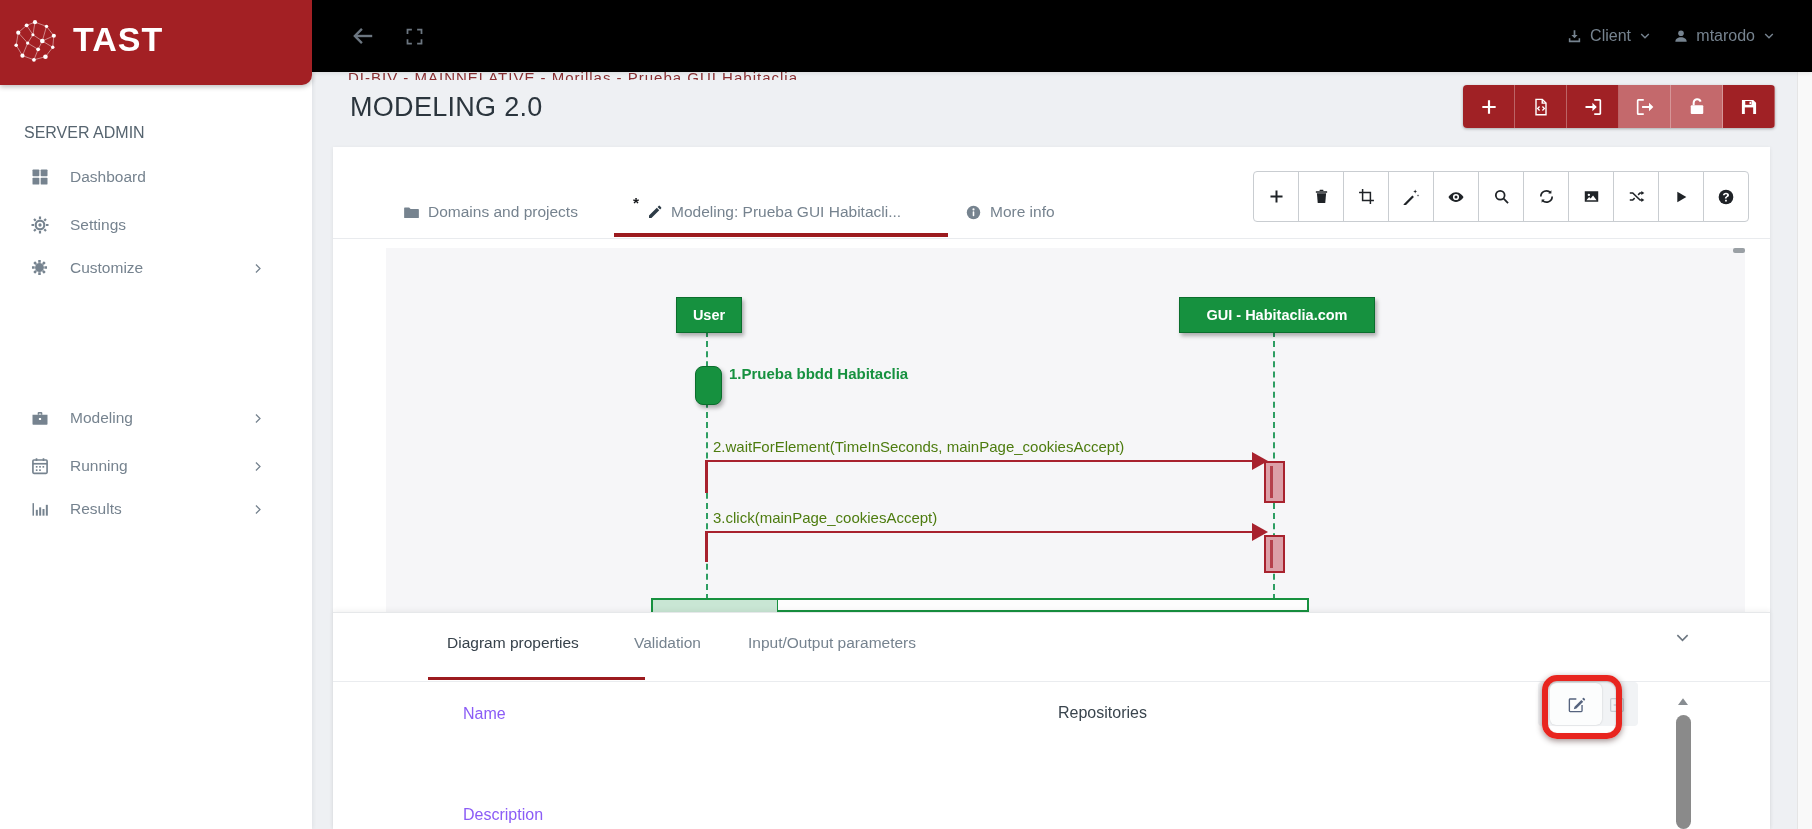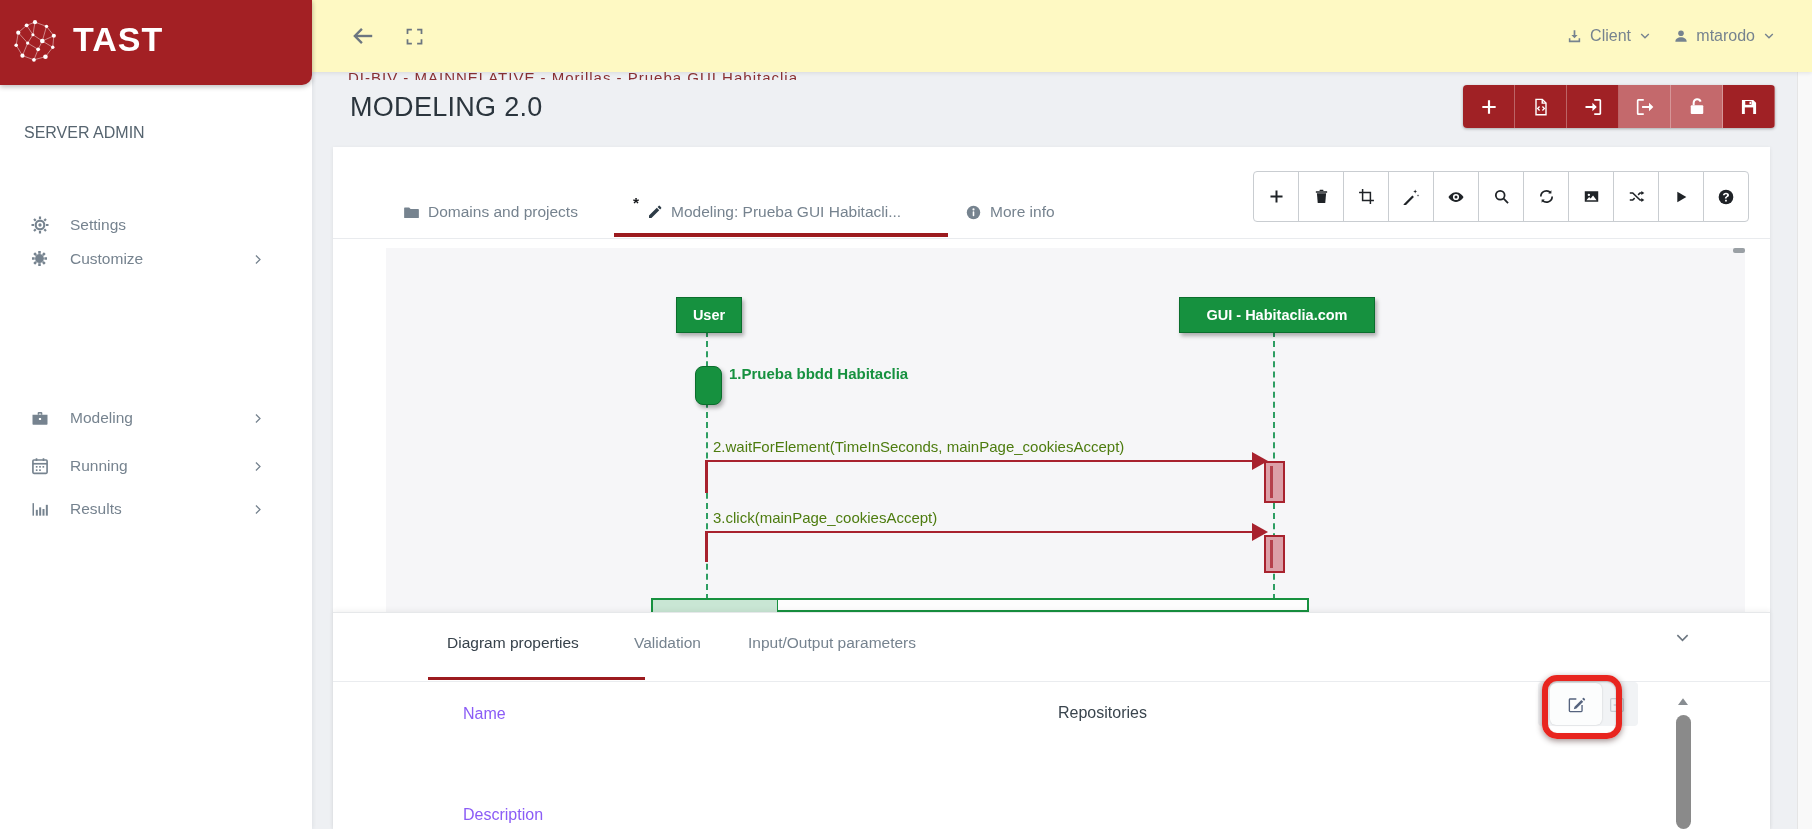--- a/index.html
+++ b/index.html
@@ -14,21 +14,21 @@
   .brand{left:0;top:0;width:312px;height:85px;background:#A32024;border-radius:0 0 10px 0;
          box-shadow:0 2px 5px rgba(0,0,0,.25);}
   .brand-title{left:73px;top:20px;color:#fff;font-size:34px;font-weight:bold;letter-spacing:1px;}
   .section-label{left:24px;top:124px;color:#56646F;font-size:16px;}
   .s-item{left:0;width:312px;height:44px;color:#76838F;cursor:pointer;}
   .s-item .lbl{position:absolute;left:70px;top:12px;font-size:15.5px;}
   .s-item .ico{position:absolute;left:30px;top:11px;}
   .s-item .chev{position:absolute;left:250px;top:14px;}
 
   
-  .tophdr{left:312px;top:0;width:1500px;height:72px;background:#fef9c3;box-shadow:0 1px 4px rgba(24,28,33,.10);}
+  .tophdr{left:312px;top:0;width:1500px;height:72px;background:#000000;box-shadow:0 1px 4px rgba(24,28,33,.10);}
   .hbtn{color:#6C7680;cursor:pointer;}
   .menu{top:0;height:72px;color:#76838F;font-size:16px;gap:7px;cursor:pointer;}
 
   
   .cover{left:312px;top:80px;width:1500px;height:67px;background:#EEF0F3;}
   .crumb{left:348px;top:69px;font-size:15px;letter-spacing:1px;color:#8A3033;white-space:nowrap;}
   .page-title{left:350px;top:92px;font-size:27px;color:#2B353D;letter-spacing:.3px;}
 
   
   .rbtn{width:51px;height:43px;display:flex;align-items:center;justify-content:center;cursor:pointer;
@@ -407,35 +407,48 @@
             <circle cx="15" cy="24" r="1.6"></circle>
               <circle cx="25" cy="30" r="1.8"></circle>
           </g>
         </svg>
       </span>
       <span class="ab brand-title">TAST</span>
     </div>
 
     <div class="ab section-label">SERVER ADMIN</div>
 
+    <div class="ab s-item" style="top:156px;">
+      <span class="ico">
+        <svg width="20" height="20" viewBox="0 0 24 24">
+            <g fill="currentColor">
+              <rect x="3" y="3" width="8.2" height="8.2" rx="1"></rect>
+              <rect x="12.8" y="3" width="8.2" height="8.2" rx="1"></rect>
+              <rect x="3" y="12.8" width="8.2" height="8.2" rx="1"></rect>
+              <rect x="12.8" y="12.8" width="8.2" height="8.2" rx="1"></rect>
+            </g>
+          </svg>
+      </span>
+      <span class="lbl">Dashboard</span>
+    </div>
 
     <div class="ab s-item" style="top:204px;text-align:right;">
       <span class="ico">
         <svg width="20" height="20" viewBox="0 0 24 24">
             <g stroke="currentColor" stroke-width="2.6" fill="none">
               <circle cx="12" cy="12" r="5.2"></circle>
               <path d="M12 1.8v3M12 19.2v3M1.8 12h3M19.2 12h3M4.8 4.8l2.1 2.1M17.1 17.1l2.1 2.1M19.2 4.8l-2.1 2.1M6.9 17.1l-2.1 2.1"></path>
             </g>
             <circle cx="12" cy="12" r="2" fill="currentColor"></circle>
           </svg>
       </span>
       <span class="lbl">Settings</span>
     </div>
 
-    <div class="ab s-item" style="top:238px;">
+    <div class="ab s-item" style="top:247px;">
       <span class="ico">
         <svg width="19" height="19" viewBox="0 0 24 24">
             <g stroke="currentColor" stroke-width="3.2" fill="none">
               <path d="M12 2.5v3.4M12 18.1v3.4M2.5 12h3.4M18.1 12h3.4M5.3 5.3l2.4 2.4M16.3 16.3l2.4 2.4M18.7 5.3l-2.4 2.4M7.7 16.3l-2.4 2.4"></path>
             </g>
             <circle cx="12" cy="12" r="5.6" fill="currentColor"></circle>
           </svg>
       </span>
       <span class="lbl">Customize</span>
       <span class="chev">

